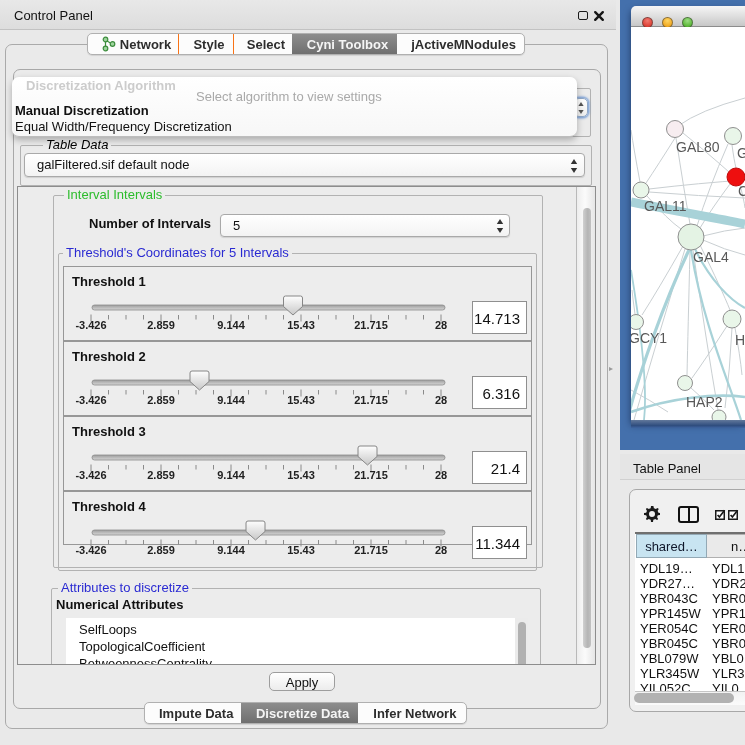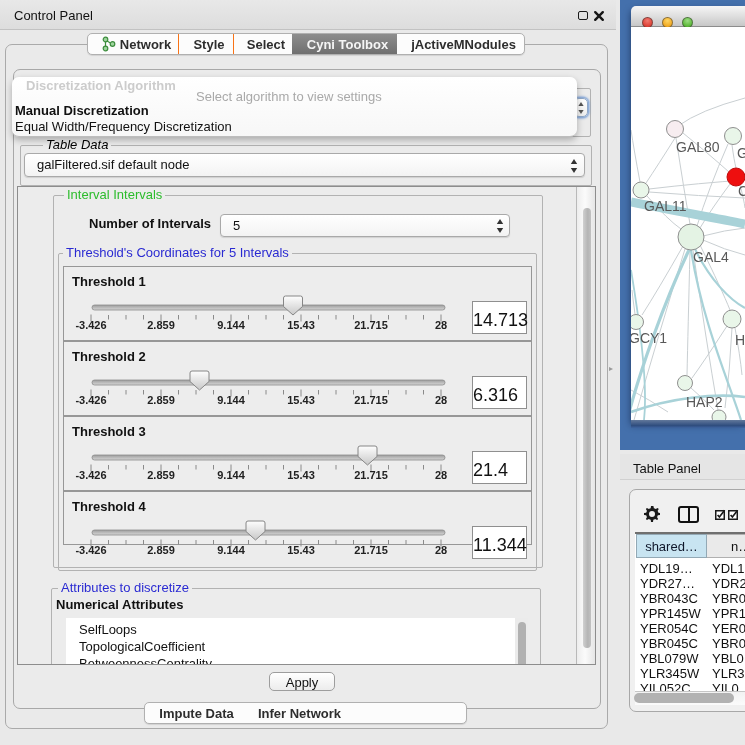--- a/index.html
+++ b/index.html
@@ -8,21 +8,21 @@
 .b13{font-size:13px;font-weight:bold;color:#111;}
 .t13{font-size:13px;color:#111;}
 .etch{border:1px solid #b2b2b2;border-radius:2px;}
 .chip{position:absolute;background:#ebebeb;padding:0 3px;font-size:13px;line-height:13px;}
 .combo{position:absolute;border:1px solid #a9a9a9;border-radius:4px;background:linear-gradient(#ffffff,#f3f3f3);box-shadow:0 1px 1px rgba(0,0,0,0.12);}
 .combo .ct{position:absolute;left:12px;top:3px;font-size:13px;color:#111;}
 .tabbar{position:absolute;height:22px;background:#fcfcfc;border:1px solid #b0b0b0;border-radius:5px;display:flex;box-shadow:0 1px 1px rgba(0,0,0,0.1);overflow:hidden;}
 .tab{height:100%;display:flex;align-items:center;justify-content:center;font-size:13px;font-weight:bold;color:#2d2d2d;padding-left:6px;}
 .tab.sep{border-left:1px solid #f97316;text-align:center;}
 .tab.sel{background:linear-gradient(#8d8d8d,#6f6f6f);color:#f5f5f5;border-left:none;}
-.vbox{position:absolute;width:55px;height:33px;background:#fff;border:1px solid #8f8f8f;font-size:18px;color:#111;text-align:right;padding:8px 20px 0 0;}
+.vbox{position:absolute;width:55px;height:33px;background:#fff;border:1px solid #8f8f8f;font-size:15px;color:#111;text-align:right;padding:8px 6px 0 0;}
 .tl{position:absolute;font-size:11px;font-weight:bold;color:#222;transform:translateX(-50%);}
 </style></head><body>
 <div id="root">
 
 <div class="abs" style="left:0;top:0;width:616px;height:745px;background:#e9e9e9;"></div>
 <div class="abs" style="left:0;top:0;width:616px;height:30px;background:linear-gradient(#e8e8e8,#dddddd);border-bottom:1px solid #c2c2c2;"></div>
 <div class="abs t13" style="left:14px;top:8px;">Control Panel</div>
 <div class="abs" style="left:578px;top:10.5px;width:9.5px;height:9.5px;border:1.8px solid #1b1b1b;border-radius:2px;"></div>
 <svg class="abs" style="left:593px;top:9.5px" width="12" height="12">
       <path d="M2.2 2.2 L9.8 9.8 M9.8 2.2 L2.2 9.8" stroke="#161616" stroke-width="2.4" stroke-linecap="round"></path>
@@ -179,20 +179,21 @@
 <div class="abs b13" style="left:38px;top:410px;">Numerical Attributes</div>
 <div class="abs" style="left:48px;top:431px;width:462px;height:60px;background:#fff;">
 <div class="abs t13" style="left:13px;top:3px;line-height:17px;">SelfLoops<br>TopologicalCoefficient<br>BetweennessCentrality</div>
 <div class="abs" style="left:449px;top:0;width:13px;height:60px;background:#ebebeb;"></div>
 <div class="abs" style="left:452px;top:4px;width:8px;height:56px;border-radius:4px;background:#b1b1b1;"></div>
 </div>
 </div>
 <div class="abs" style="left:269px;top:672px;width:66px;height:19px;border:1px solid #9d9d9d;border-radius:5px;background:linear-gradient(#ffffff,#ececec);text-align:center;font-size:13px;padding-top:2px;color:#111;">Apply</div>
 <div class="tabbar" style="left:144px;top:702px;width:323px;">
 <div class="tab" style="width:97px;">Impute Data</div>
+<div class="tab sel" style="width:117px;">Discretize Data</div>
 <div class="tab" style="width:109px;">Infer Network</div>
 </div>
 <div class="abs" style="left:609px;top:364px;width:6px;height:9px;color:#9a9a9a;font-size:8px;">▸</div>
 <div class="abs" style="left:12px;top:77px;width:565px;height:60px;background:linear-gradient(#ffffff,#f7f7f7);border-bottom:1px solid #bdbdbd;border-radius:7px;box-shadow:0 3px 7px rgba(0,0,0,0.28);z-index:20;">
 <div class="abs" style="left:184px;top:11.5px;font-size:13px;color:#a9a9a9;">Select algorithm to view settings</div>
 <div class="abs" style="left:14px;top:0.5px;font-size:13px;font-weight:bold;color:#cccccc;">Discretization Algorithm</div>
 <div class="abs b13" style="left:3px;top:26px;">Manual Discretization</div>
 <div class="abs t13" style="left:3px;top:42px;">Equal Width/Frequency Discretization</div>
 </div>
 <div class="abs" style="left:620px;top:0;width:125px;height:450px;background:#4470ac;"></div>

